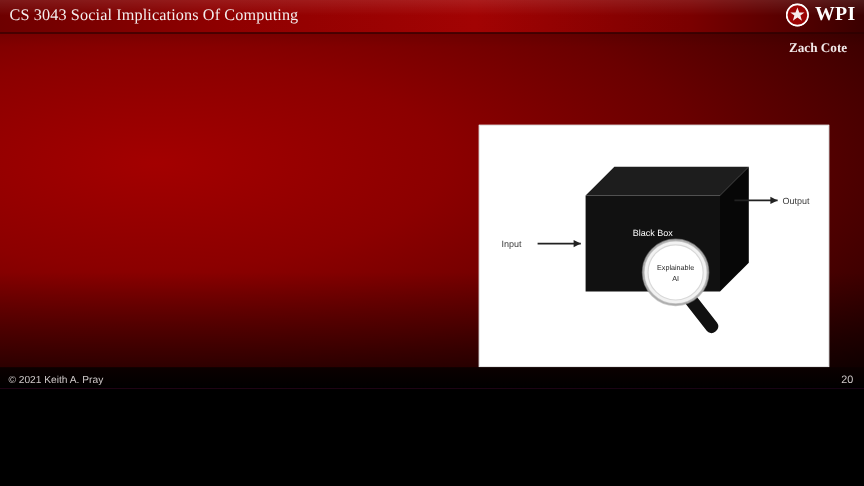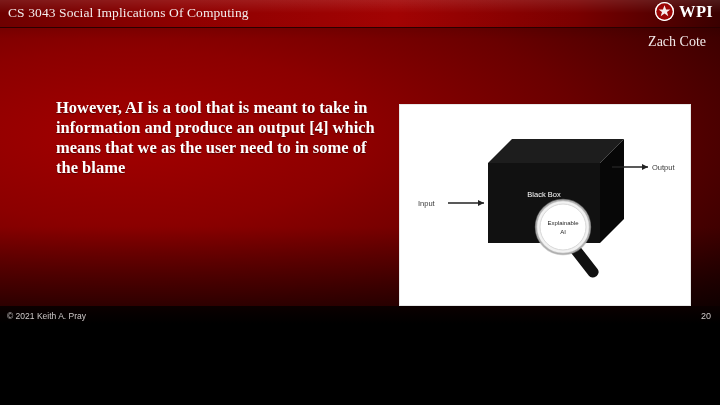--- a/index.html
+++ b/index.html
@@ -47,20 +47,21 @@
     color: #f3eded;
     font-size: 13.5px;
     letter-spacing: 0.1px;
     white-space: nowrap;
   }
   
   .wpi-logo {
     position: absolute;
     right: 7px; top: 2px;
     display: flex;
+    align-items: center;
     gap: 5px;
   }
   .wpi-seal {
     width: 19px; height: 19px;
     border-radius: 50%;
     background: #ffffff;
     position: relative;
     display: flex;
     align-items: center;
     justify-content: center;
@@ -71,22 +72,22 @@
     font-size: 16.5px;
     font-weight: bold;
     letter-spacing: 0.3px;
     font-family: "Liberation Serif", serif;
   }
   
   .author {
     position: absolute;
     right: 14px; top: 34px;
     color: #f2e9e9;
-    font-size: 14px;
-    font-weight: normal;
+    font-size: 11px;
+    font-weight: bold;
   }
   
   .heading {
     position: absolute;
     left: 56px; top: 48px;
     color: #ffffff;
     font-size: 25px;
     font-weight: normal;
     letter-spacing: 0.2px;
     text-shadow: 0 1px 1px rgba(0,0,0,0.5);
@@ -180,21 +181,20 @@
         <path d="M9.5 3.3 L11.1 7.4 L15.4 7.4 L12.0 10.0 L13.3 14.2 L9.5 11.6 L5.7 14.2 L7.0 10.0 L3.6 7.4 L7.9 7.4 Z" fill="#ffffff" opacity="0.92"></path>
       </svg>
     </span>
     <span class="wpi-text">WPI</span>
   </div>
 
   <div class="author">Zach Cote</div>
 
 
   <div class="body-text">
-    <p>However, AI is a tool that is meant to take in information and produce an output [4] which means that we as the user need to  in some of the blame</p>
   </div>
 
   <div class="figure">
     <svg width="288" height="198" viewBox="0 0 288 198" aria-hidden="true">
       <rect x="0" y="0" width="288" height="198" fill="#ffffff"></rect>
 
       <polygon points="88,58 200,58 200,138 88,138" fill="#111111"></polygon>
 
       <polygon points="88,58 112,34 224,34 200,58" fill="#1d1d1d"></polygon>
 

